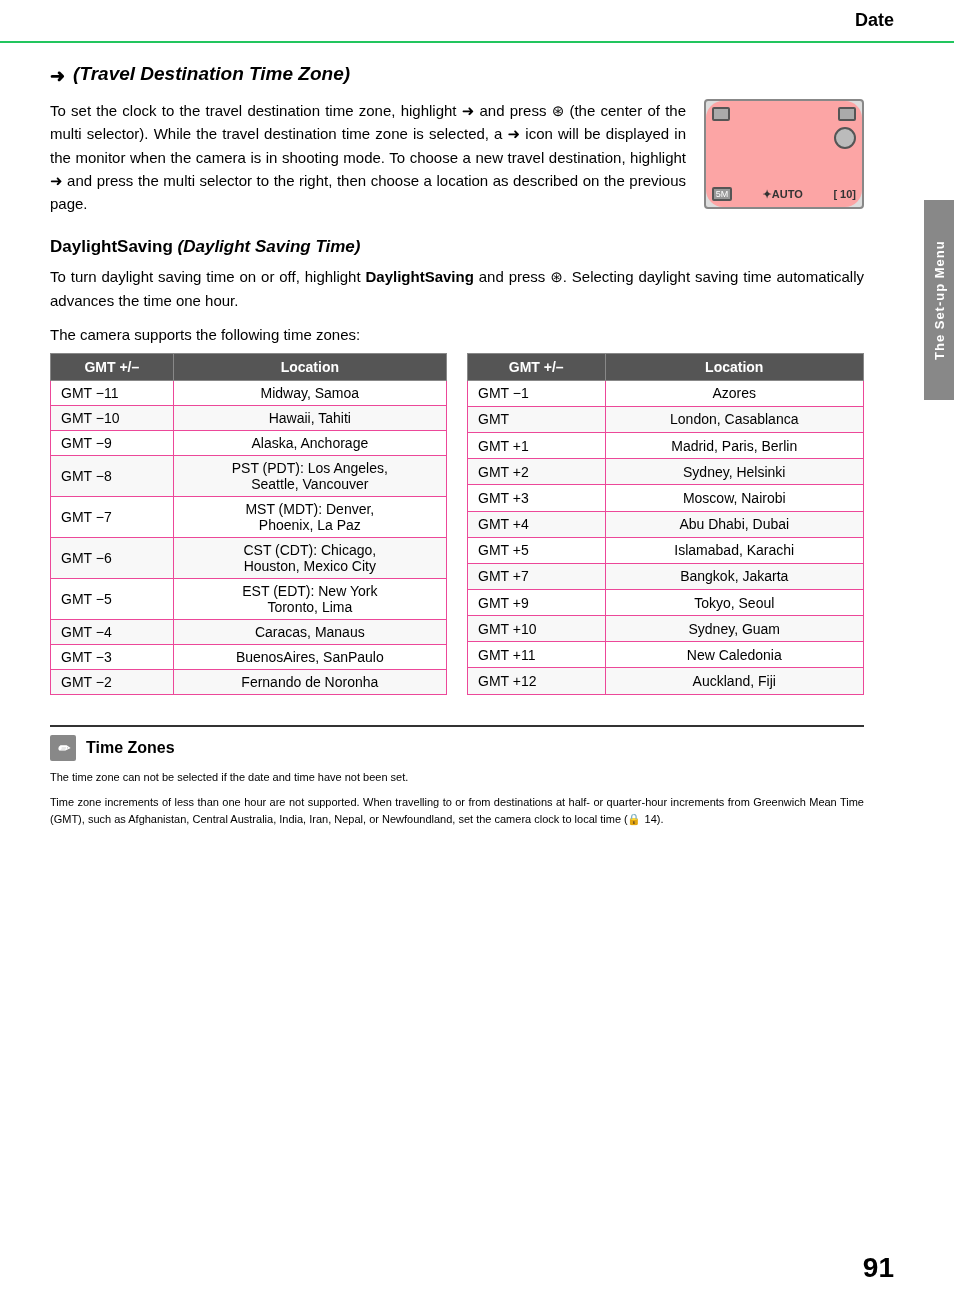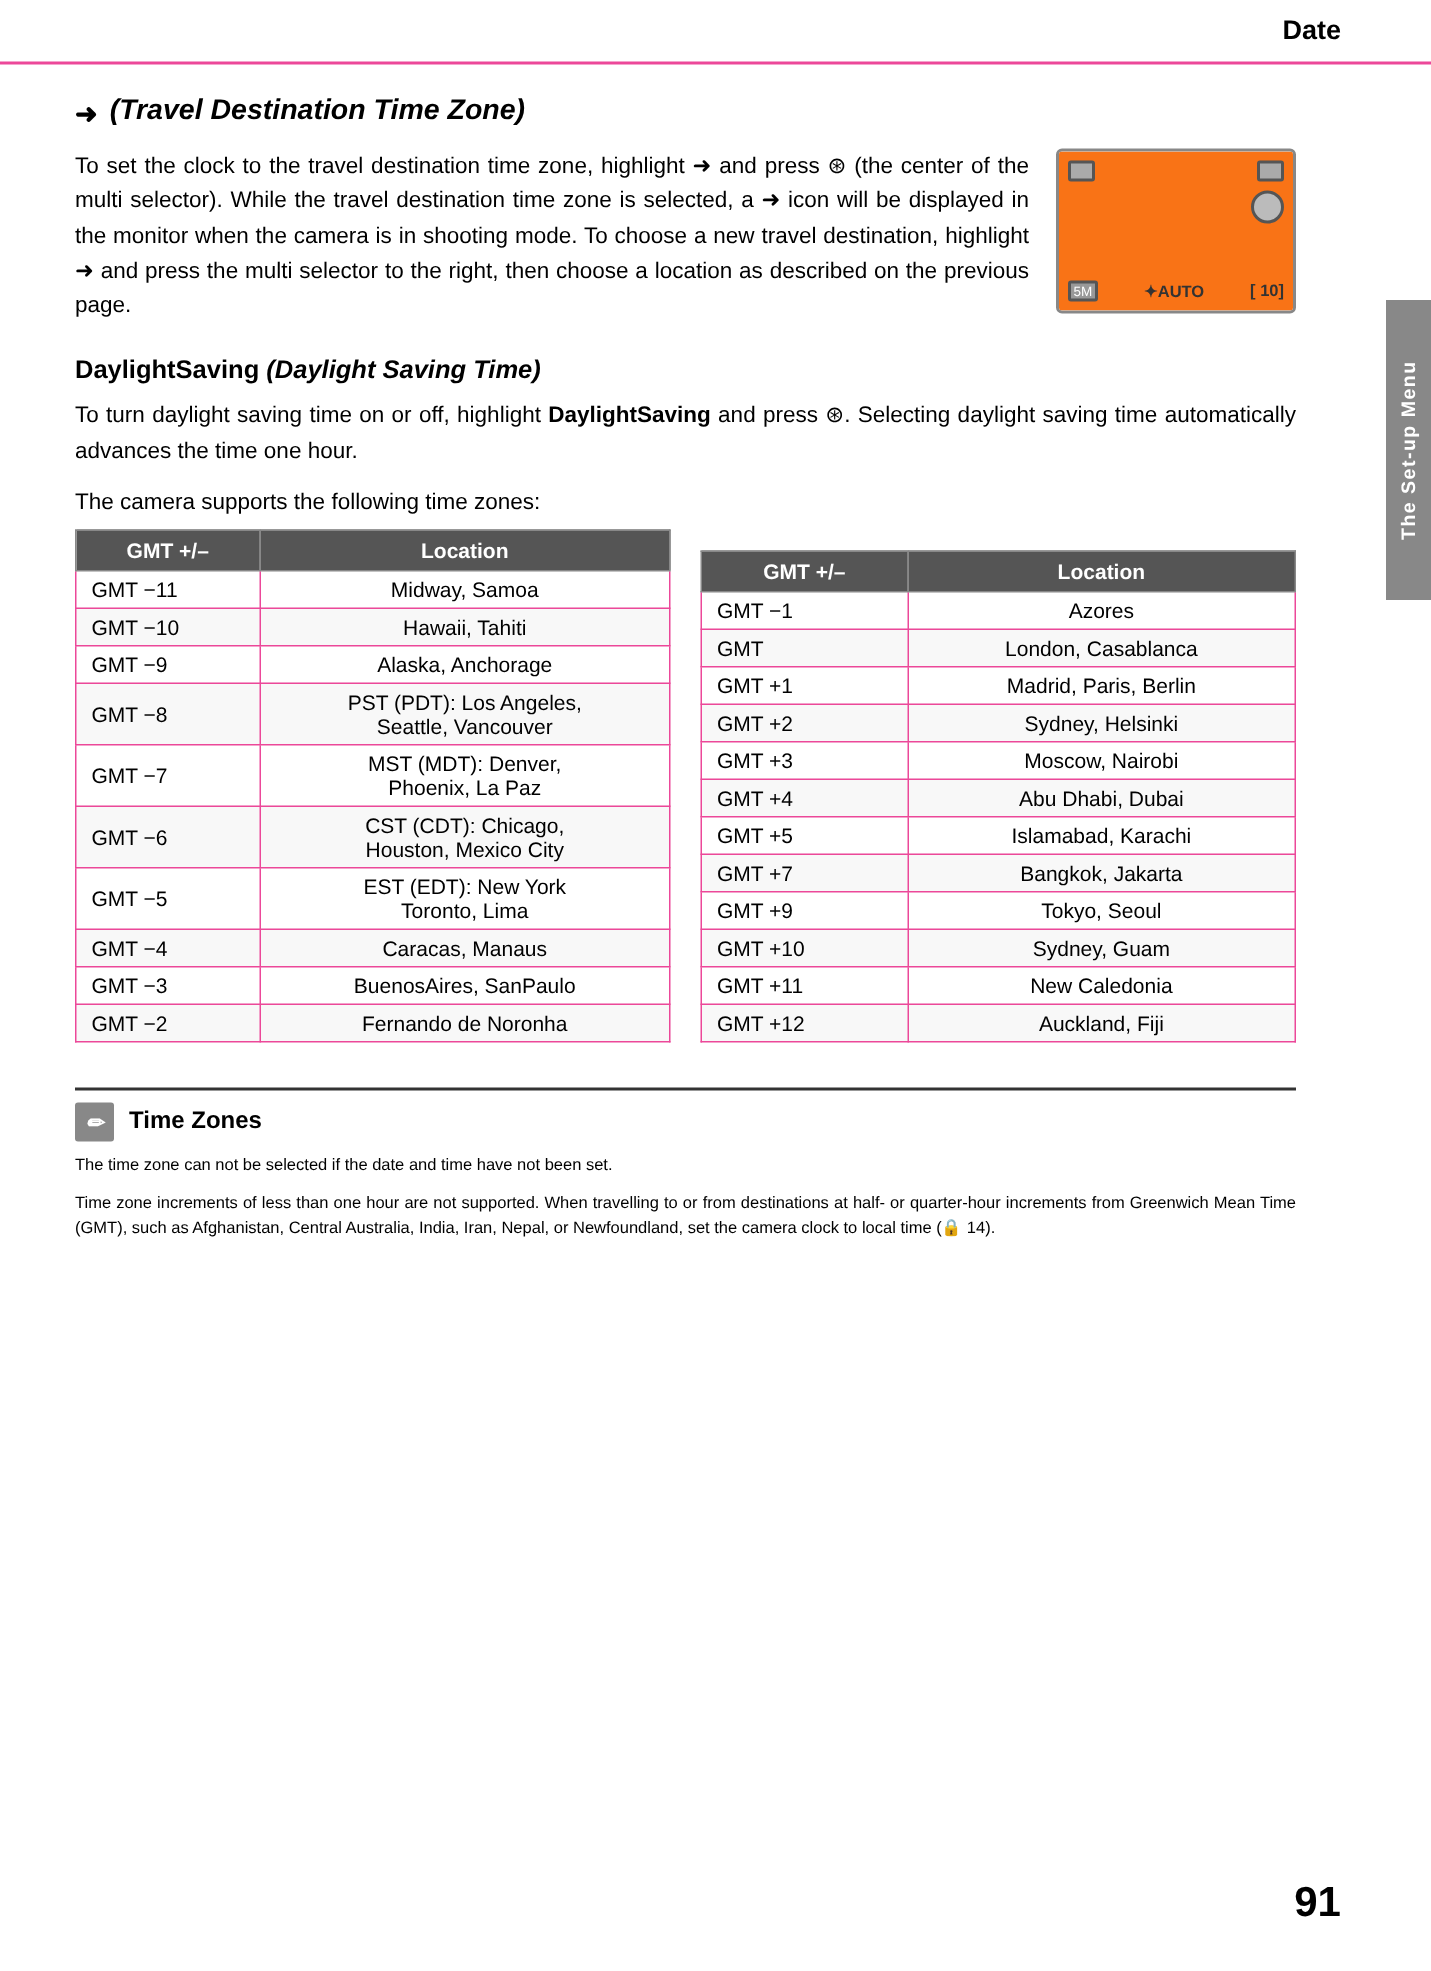--- a/index.html
+++ b/index.html
@@ -12,21 +12,21 @@
       color: #000;
       position: relative;
     }
 
     
     .top-bar {
       display: flex;
       justify-content: flex-end;
       align-items: center;
       padding: 10px 60px 10px 0;
-      border-bottom: 2px solid #ec4899;
+      border-bottom: 2px solid #22c55e;
       margin-bottom: 0;
     }
     .top-bar-title {
       font-size: 18px;
       font-weight: bold;
     }
 
     
     .right-tab {
       position: absolute;
@@ -90,26 +90,27 @@
       height: 110px;
       border: 2px solid #888;
       border-radius: 4px;
       background: #ddd;
       position: relative;
       overflow: hidden;
     }
     .camera-image-inner {
       width: 100%;
       height: 100%;
-      background: #f97316;
+      background: #fca5a5;
       display: flex;
       flex-direction: column;
       align-items: center;
       justify-content: space-between;
       padding: 6px;
+      border-radius: 17px;
     }
     .camera-top-row {
       display: flex;
       justify-content: space-between;
       width: 100%;
     }
     .cam-icon-rect {
       width: 18px;
       height: 14px;
       border: 2px solid #555;
@@ -163,21 +164,20 @@
       margin-top: 14px;
       margin-bottom: 20px;
     }
     .table-intro {
       font-size: 15px;
       margin-bottom: 10px;
     }
     .tables-wrapper {
       display: flex;
       gap: 20px;
-      align-items: flex-end;
     }
     .gmt-table {
       border-collapse: collapse;
       flex: 1;
       font-size: 14px;
     }
     .gmt-table th {
       background: #555;
       color: #fff;
       padding: 5px 10px;

